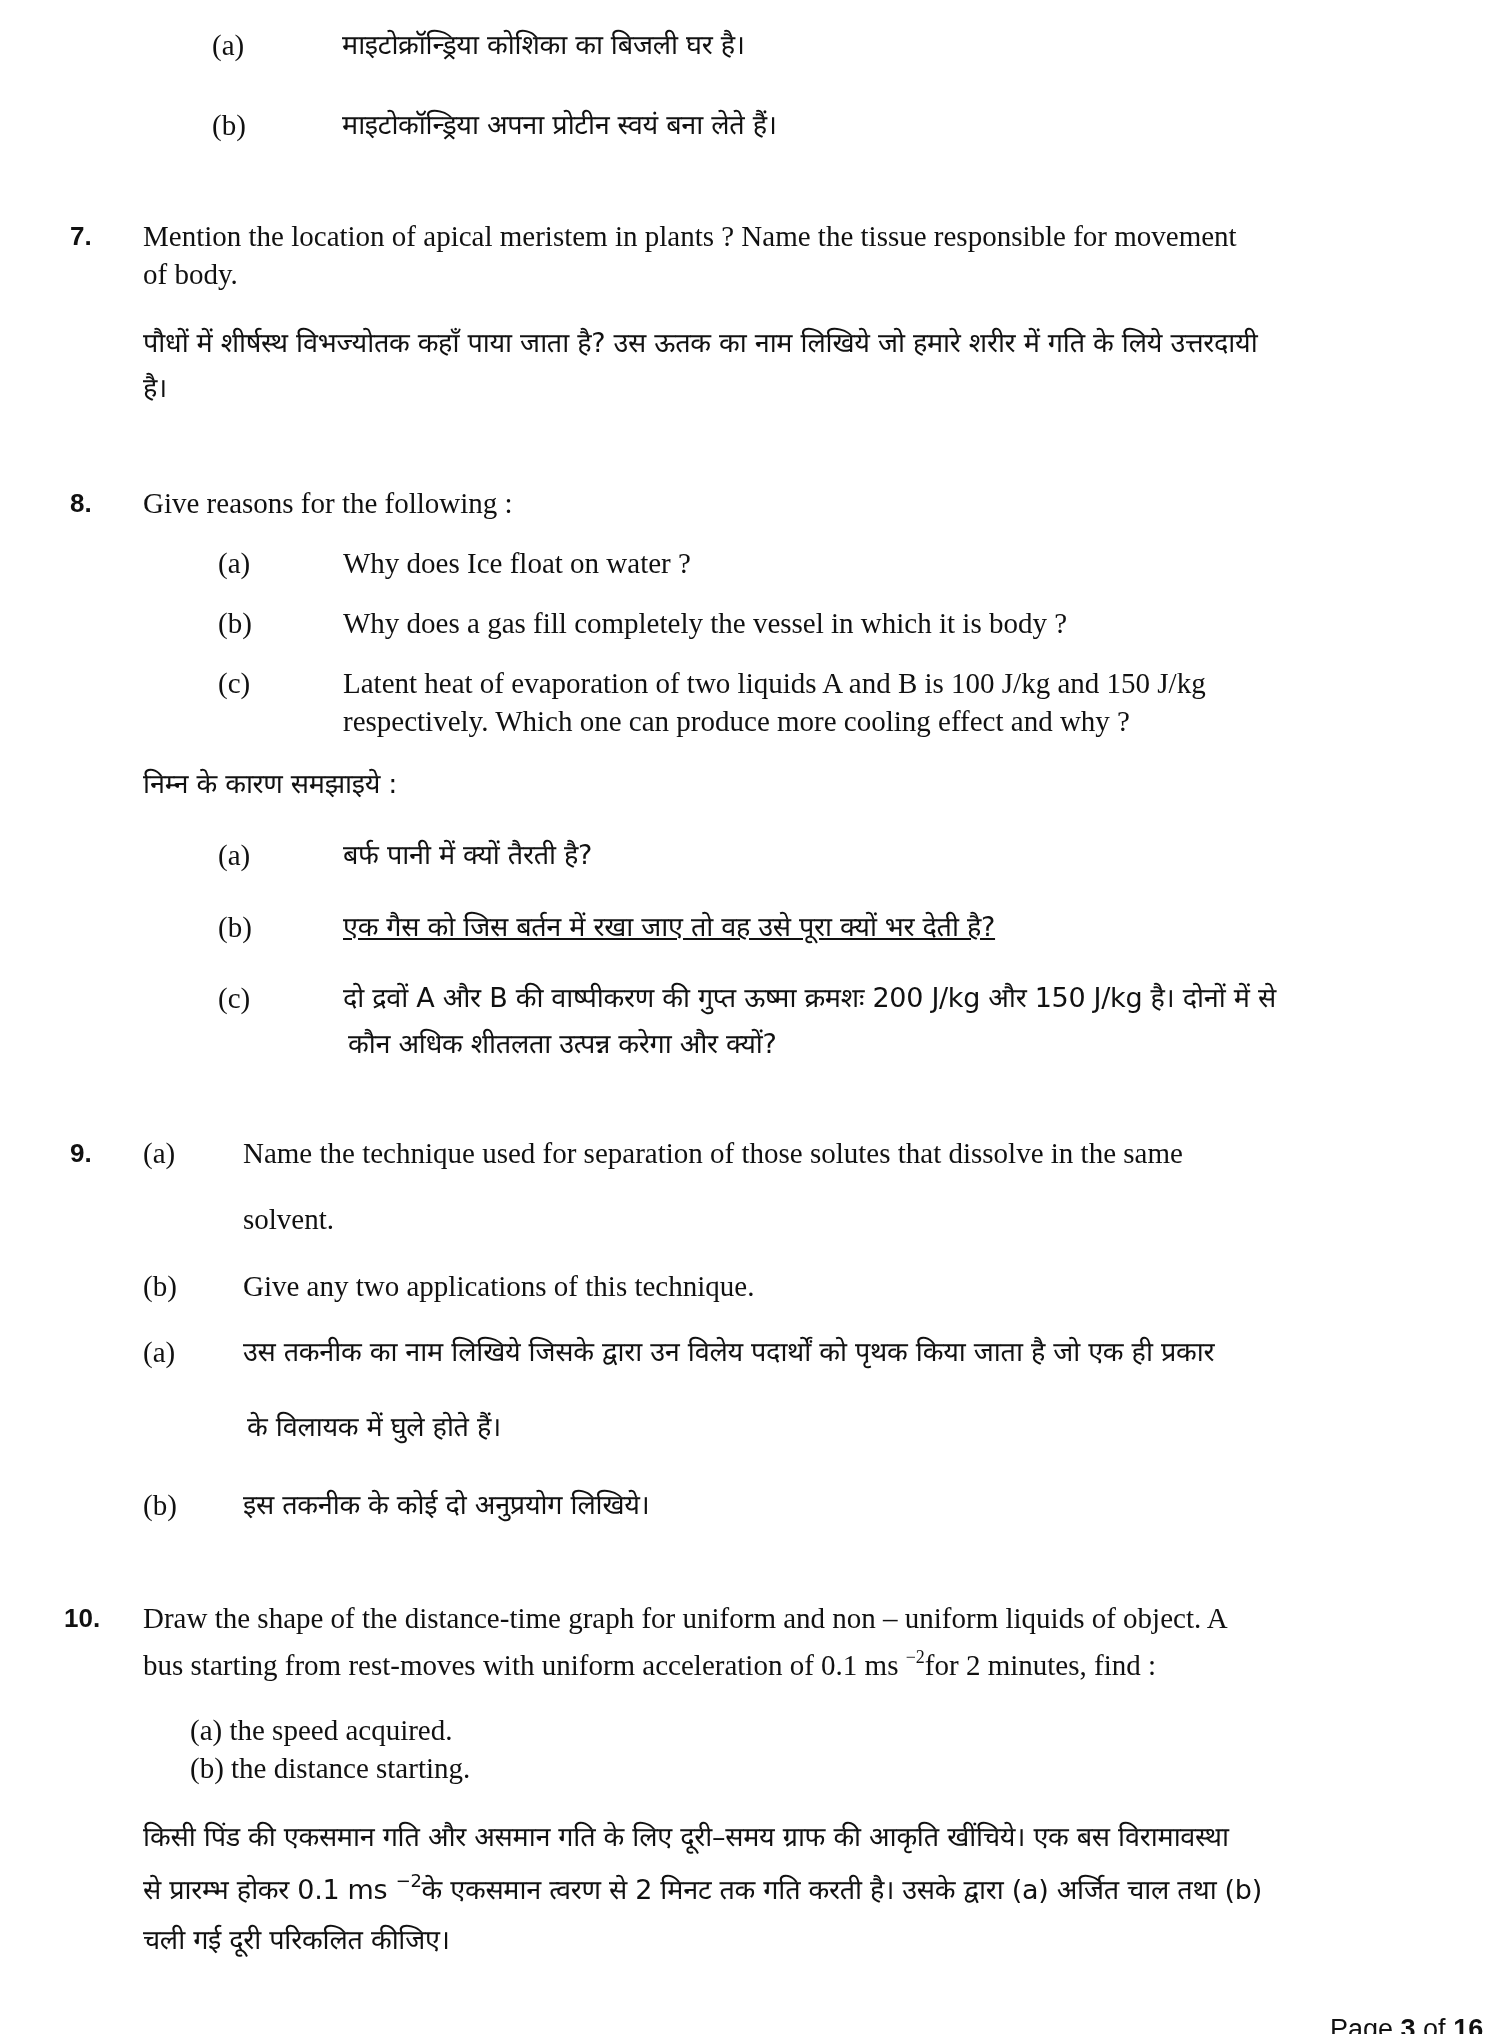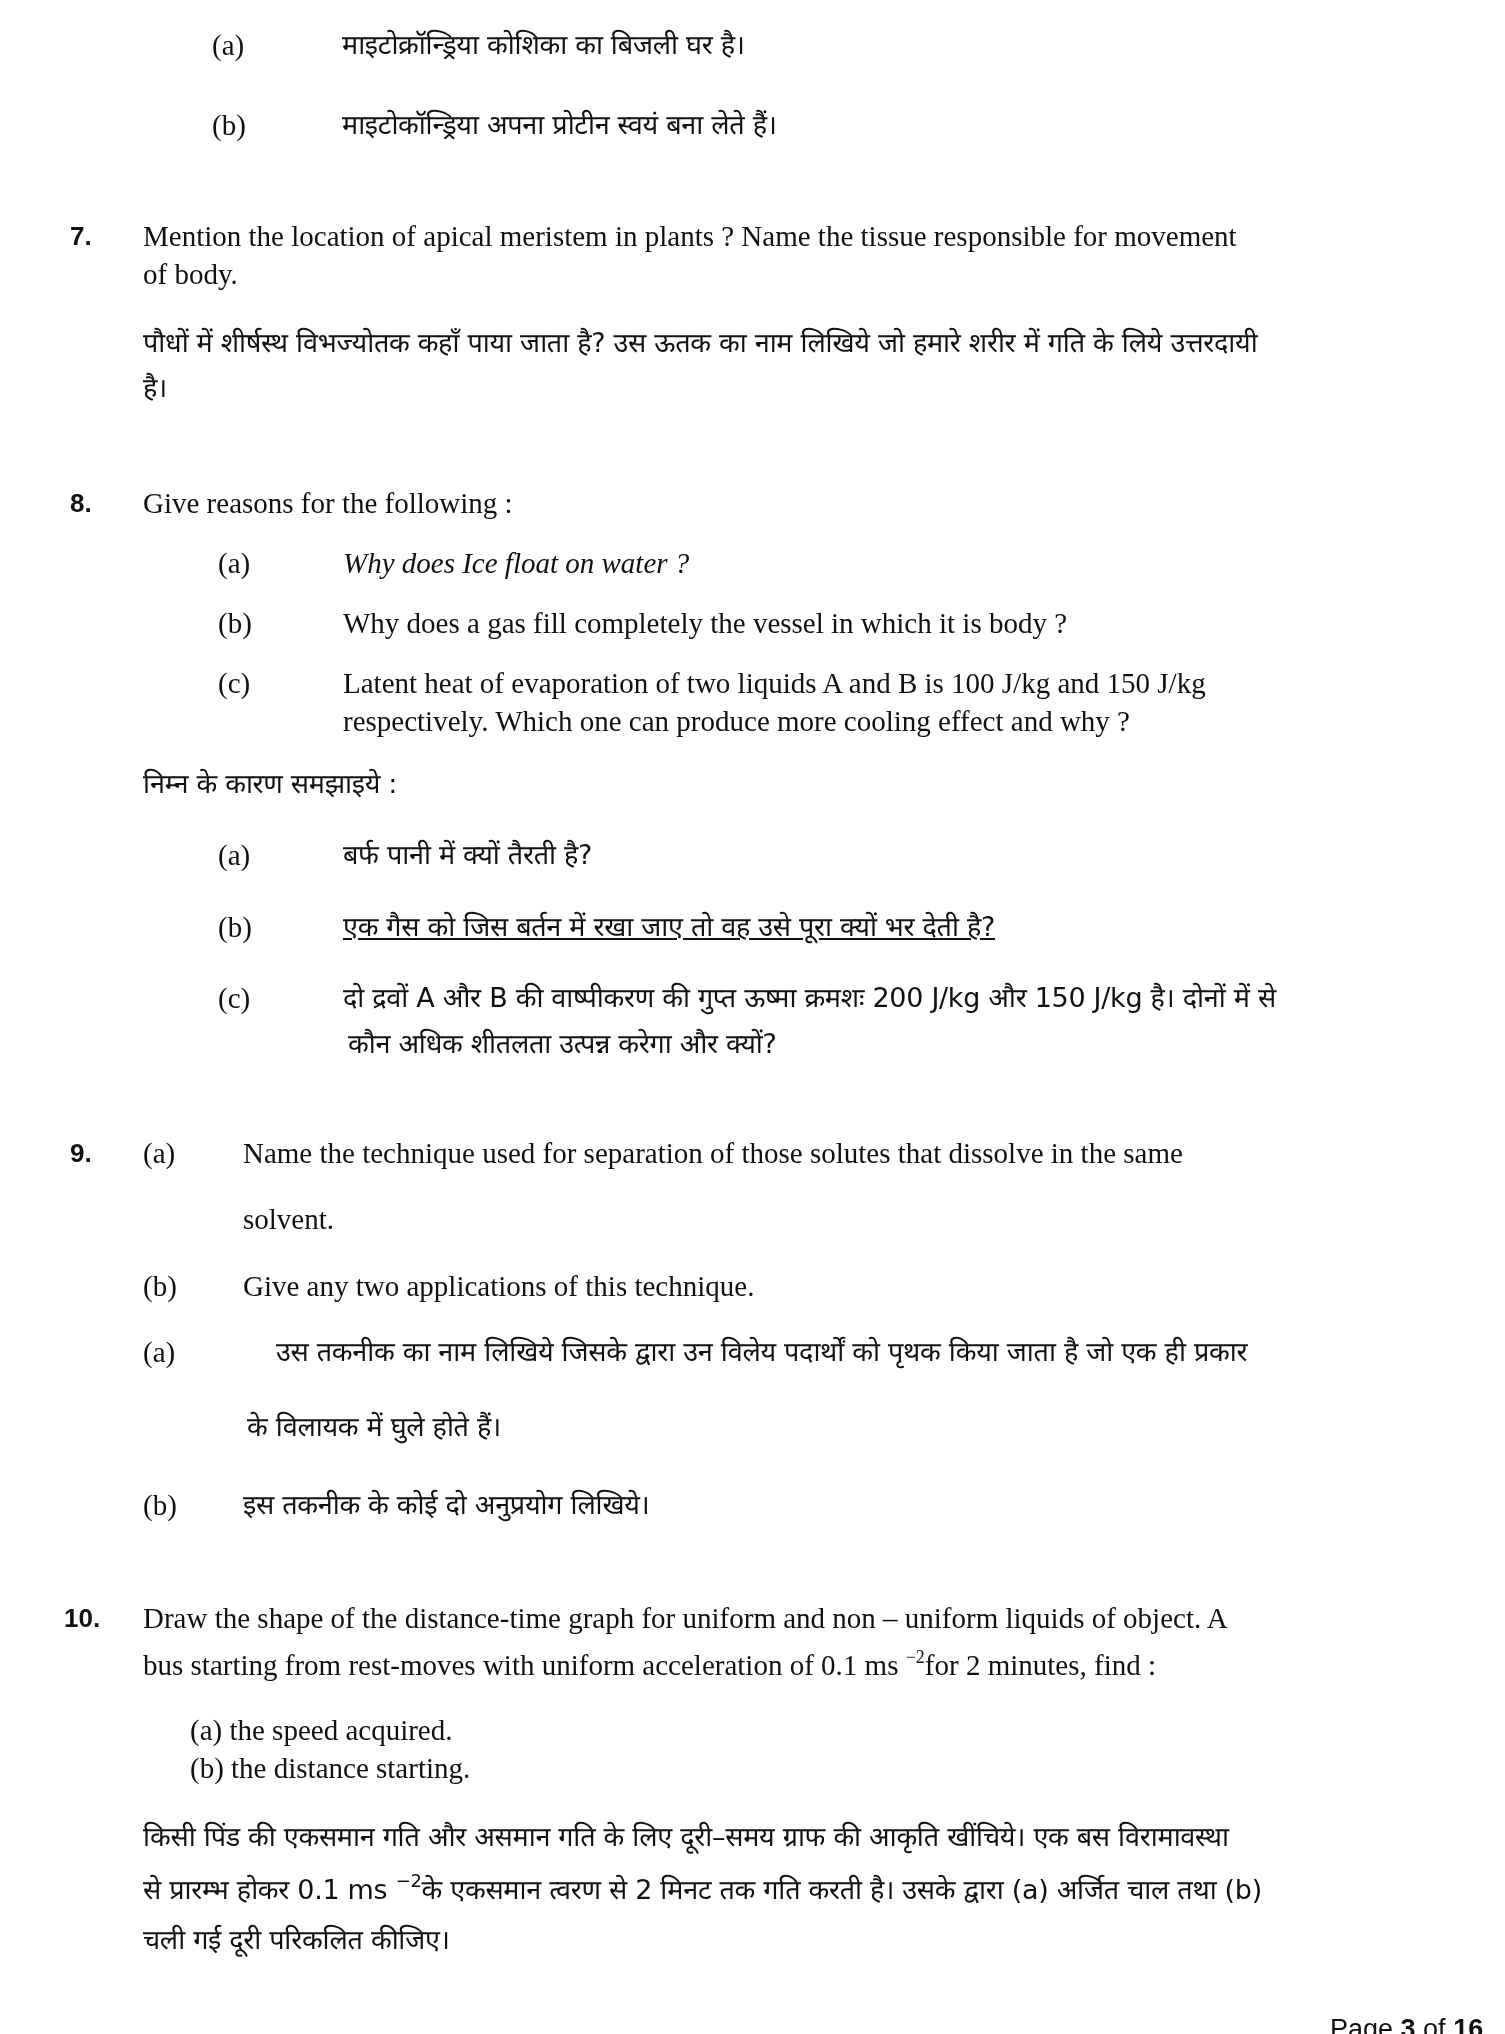--- a/index.html
+++ b/index.html
@@ -27,21 +27,21 @@
 <div class="num" style="left:70px;top:218px;">7.</div>
 <div class="ln" style="left:143px;top:218px;">Mention the location of apical meristem in plants ?  Name the tissue responsible for movement</div>
 <div class="ln" style="left:143px;top:256px;">of body.</div>
 <div class="ln hi" style="left:143px;top:325px;">पौधों में शीर्षस्थ विभज्योतक कहाँ पाया जाता है?  उस ऊतक का नाम लिखिये जो हमारे शरीर में गति के लिये उत्तरदायी</div>
 <div class="ln hi" style="left:143px;top:370px;">है।</div>
 
 <div class="num" style="left:70px;top:485px;">8.</div>
 <div class="ln" style="left:143px;top:485px;">Give reasons for the following :</div>
 
 <div class="lbl" style="left:218px;top:545px;">(a)</div>
-<div class="ln" style="left:343px;top:545px;font-style:italic;">Why does Ice float on water ?</div>
+<div class="ln" style="left:343px;top:545px;">Why does Ice float on water ?</div>
 
 <div class="lbl" style="left:218px;top:605px;">(b)</div>
 <div class="ln" style="left:343px;top:605px;">Why does a gas fill completely the vessel in which it is body ?</div>
 
 <div class="lbl" style="left:218px;top:665px;">(c)</div>
 <div class="ln" style="left:343px;top:665px;">Latent heat of evaporation of two liquids A and B is 100 J/kg and 150 J/kg</div>
 <div class="ln" style="left:343px;top:703px;">respectively.  Which one can produce more cooling effect  and why ?</div>
 
 <div class="ln hi" style="left:143px;top:766px;">निम्न के कारण समझाइये :</div>
 
@@ -57,21 +57,21 @@
 
 <div class="num" style="left:70px;top:1135px;">9.</div>
 <div class="lbl" style="left:143px;top:1135px;">(a)</div>
 <div class="ln" style="left:243px;top:1135px;">Name the technique used for separation of those solutes that dissolve in the same</div>
 <div class="ln" style="left:243px;top:1201px;">solvent.</div>
 
 <div class="lbl" style="left:143px;top:1268px;">(b)</div>
 <div class="ln" style="left:243px;top:1268px;">Give any two applications of this technique.</div>
 
 <div class="lbl" style="left:143px;top:1334px;">(a)</div>
-<div class="ln hi" style="left:243px;top:1334px;margin-left:33px;">उस तकनीक का नाम लिखिये जिसके द्वारा उन विलेय पदार्थों को पृथक किया जाता है जो एक ही प्रकार</div>
+<div class="ln hi" style="left:243px;top:1334px;">उस तकनीक का नाम लिखिये जिसके द्वारा उन विलेय पदार्थों को पृथक किया जाता है जो एक ही प्रकार</div>
 <div class="ln hi" style="left:247px;top:1409px;">के विलायक में घुले होते हैं।</div>
 
 <div class="lbl" style="left:143px;top:1487px;">(b)</div>
 <div class="ln hi" style="left:243px;top:1487px;">इस तकनीक के कोई दो अनुप्रयोग लिखिये।</div>
 
 <div class="num" style="left:64px;top:1600px;">10.</div>
 <div class="ln" style="left:143px;top:1600px;">Draw the shape of the distance-time graph for uniform and non – uniform liquids of object.  A</div>
 <div class="ln" style="left:143px;top:1647px;"><span>bus starting from rest-moves with uniform acceleration of 0.1 ms </span><sup>−2</sup><span>for 2 minutes, find :</span></div>
 <div class="ln" style="left:190px;top:1712px;">(a)  the speed acquired.</div>
 <div class="ln" style="left:190px;top:1750px;">(b)  the distance starting.</div>

